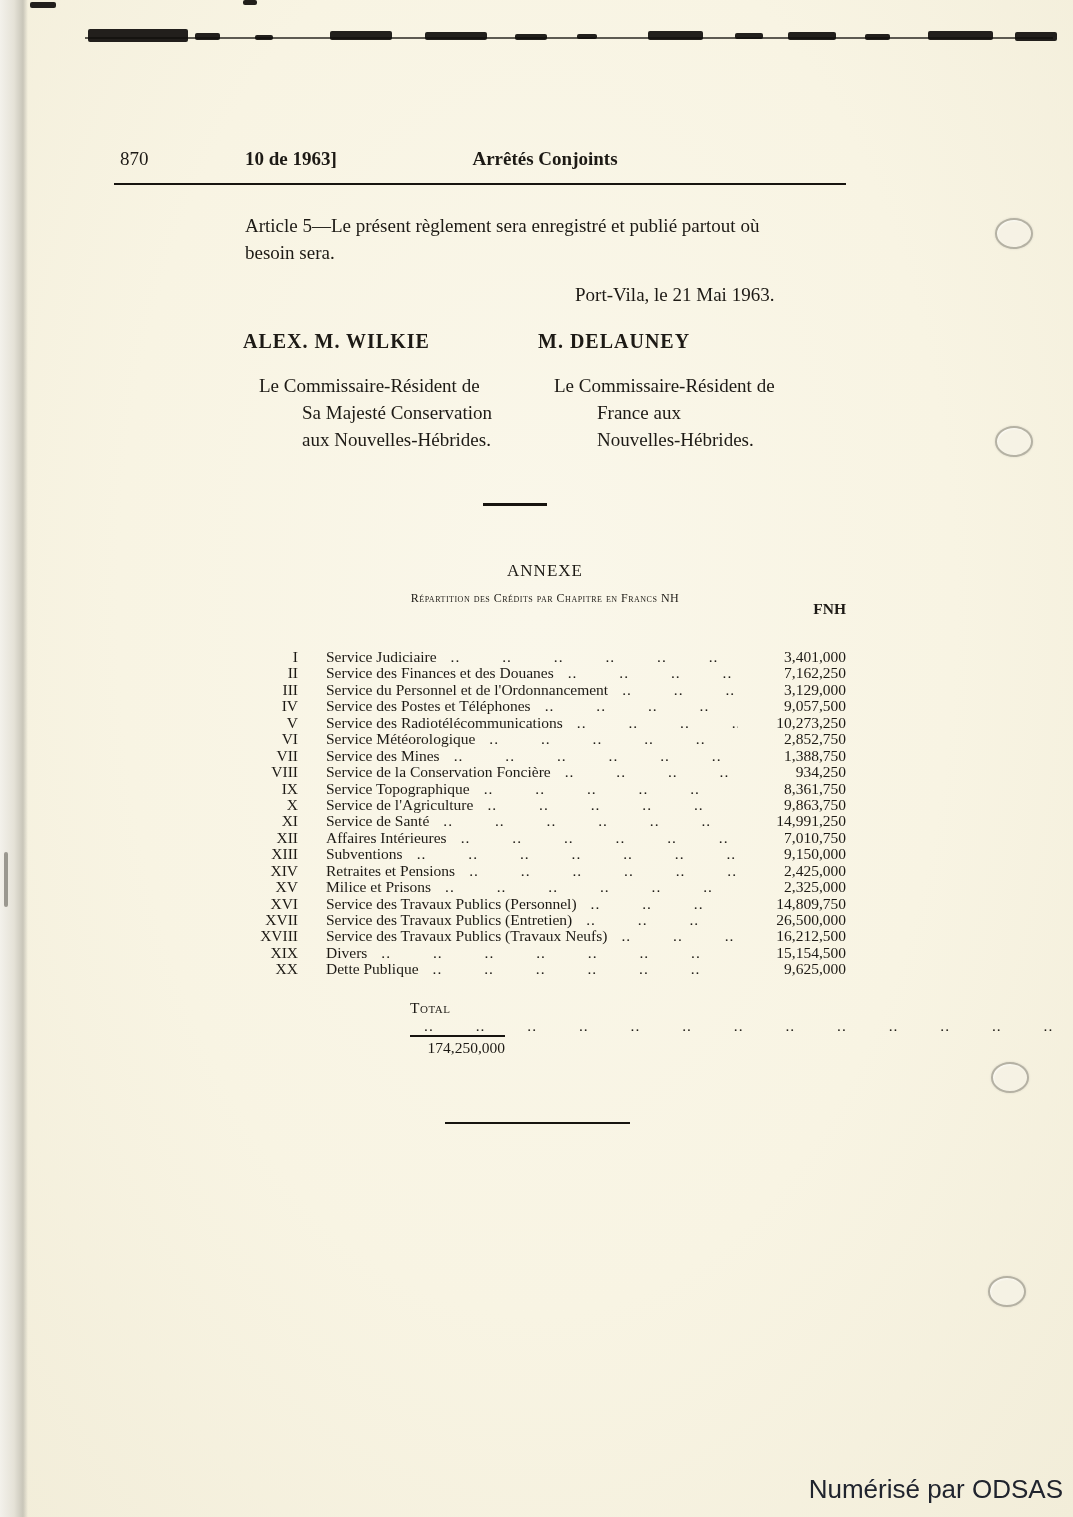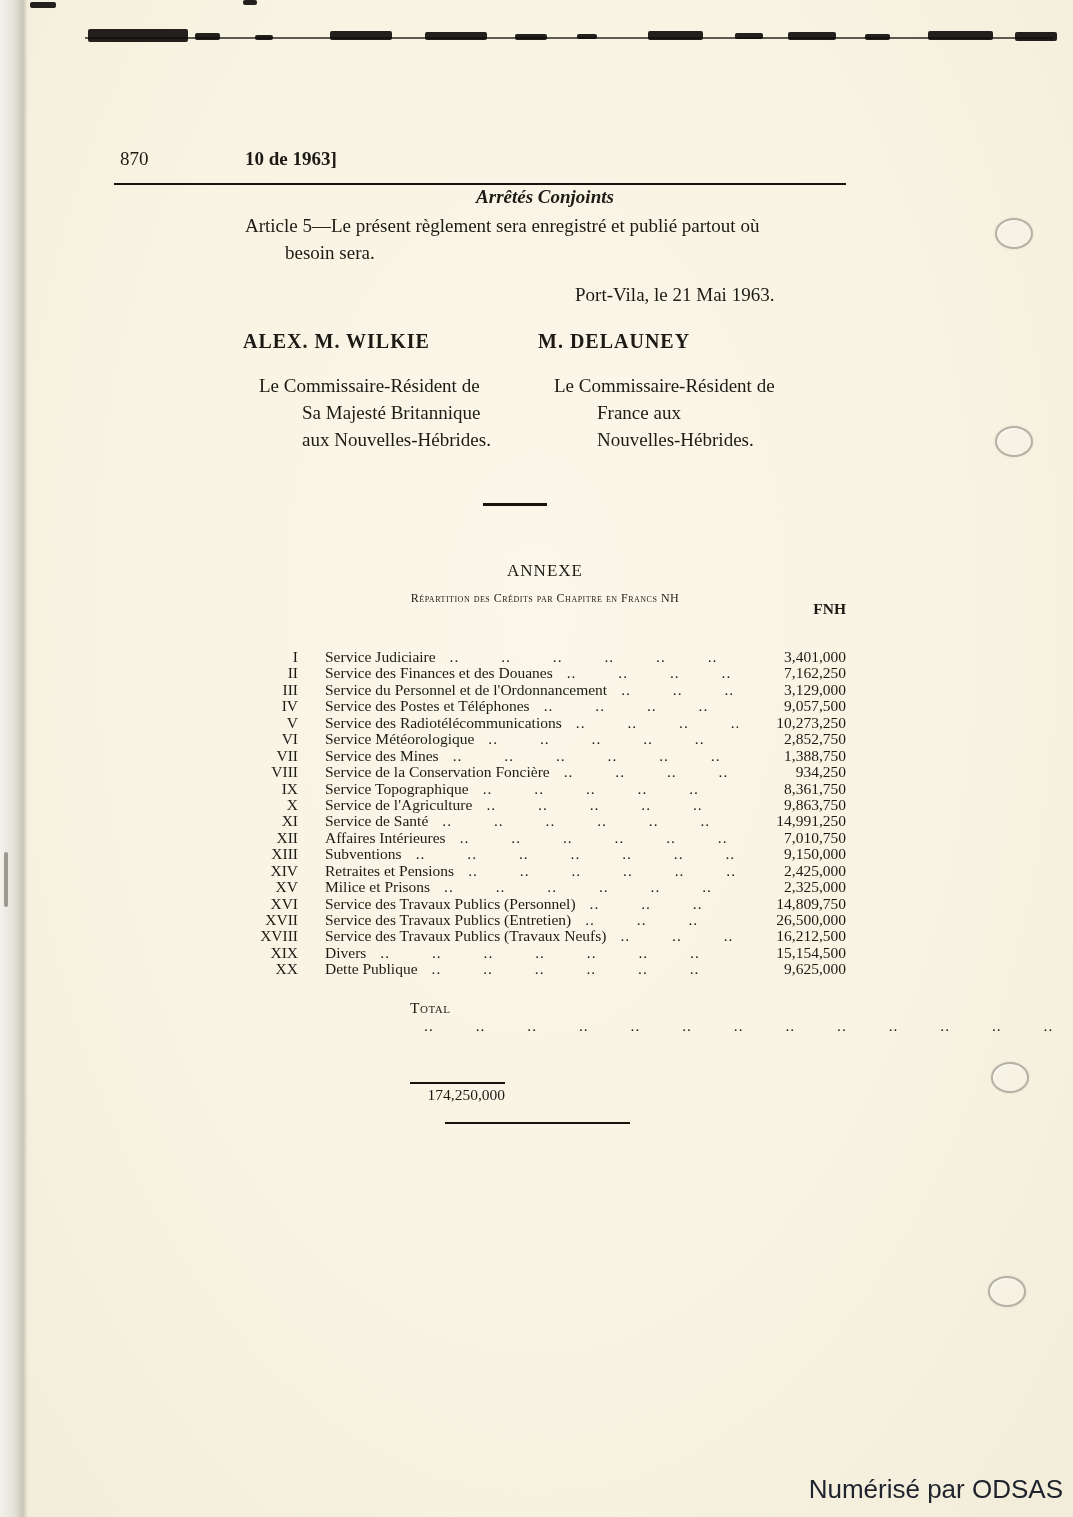--- a/index.html
+++ b/index.html
@@ -25,27 +25,27 @@
     background:#f6f3e6; border:2px solid #aaa79a;
     box-shadow: inset 1px 1px 2px rgba(255,255,255,.8), 0 0 2px rgba(130,128,118,.35);
     opacity:.85;
   }
 
   
   .page-number { position:absolute; left:120px; top:148px; font-size:19px; }
   .issue-ref   { position:absolute; left:245px; top:148px; font-size:19px; font-weight:bold; }
   .journal-title {
     position:absolute; left:145px; top:148px; width:800px; text-align:center;
-    font-size:19px; font-style:italic; font-weight:bold;margin-top:38px;
+    font-size:19px; font-weight:bold;
   }
   .header-rule { position:absolute; left:114px; top:183px; width:732px; height:2px; background:#17140f; }
 
   
   .article { position:absolute; left:245px; top:212px; width:610px; font-size:19px; line-height:27px; }
-  .article .indent { margin-left:40px; }
+  .article .indent { }
 
   .dateline { position:absolute; left:575px; top:284px; font-size:19px; }
 
   
   .sig-name { position:absolute; top:330px; font-size:20px; font-weight:bold; letter-spacing:1px; }
   .sig-name.left  { left:243px; }
   .sig-name.right { left:538px; }
   .sig-title { position:absolute; top:372px; font-size:19px; line-height:27px;margin-left:16px; }
   .sig-title.left  { left:243px; }
   .sig-title.right { left:538px; }
@@ -66,34 +66,34 @@
   }
   .currency-header {
     position:absolute; left:740px; top:600px; width:106px; text-align:right;
     font-size:15.5px; font-weight:bold;
   }
 
   
   .table { position:absolute; left:228px; top:648px; width:618px; font-size:15.5px; }
   .row { display:flex; align-items:baseline; height:16.45px; white-space:nowrap; }
   .num    { width:70px; text-align:right; flex:none; }
-  .label  { padding-left:27px; flex:none; }
+  .label  { padding-left:20px; flex:none;margin-left:8px; }
   .leader { flex:1 1 auto; overflow:hidden; white-space:nowrap; padding-left:14px; }
   .leader::before {
     content:".. .. .. .. .. .. .. .. .. .. .. .. .. .. .. .. .. .. .. ..";
     word-spacing:37px; letter-spacing:1px;
   }
   .amount { width:108px; text-align:right; flex:none; }
 
   .total-row {
     position:absolute; left:228px; top:999px; width:618px; font-size:15.5px;
     display:flex; align-items:baseline; padding-left:182px; white-space:nowrap;flex-direction:column;
   }
   .total-label { font-variant:small-caps; letter-spacing:.5px; flex:none; }
-  .total-amount { width:95px; text-align:right; flex:none; border-top:2px solid #17140f; padding-top:2px;margin-top:47px; }
+  .total-amount { width:95px; text-align:right; flex:none; border-top:2px solid #17140f; padding-top:2px; }
 
   
   .watermark {
     position:absolute; right:10px; top:1474px;
     font-family:"Liberation Sans","DejaVu Sans",sans-serif;
     font-size:26px; color:#20242e;
   }
 </style>
 </head>
 <body>
@@ -136,21 +136,21 @@
     <div class="indent">besoin sera.</div>
   </div>
 
   <div class="dateline">Port-Vila, le 21 Mai 1963.</div>
 
   <span class="sig-name left">ALEX. M. WILKIE</span>
   <span class="sig-name right">M. DELAUNEY</span>
 
   <div class="sig-title left">
     <div>Le Commissaire-Résident de</div>
-    <div class="indent">Sa Majesté Britannique</div>
+    <div class="indent">Sa Majesté Conservation</div>
     <div class="indent">aux Nouvelles-Hébrides.</div>
   </div>
   <div class="sig-title right">
     <div>Le Commissaire-Résident de</div>
     <div class="indent">France aux</div>
     <div class="indent">Nouvelles-Hébrides.</div>
   </div>
 
   <div class="rule-short rule-1"></div>
 

